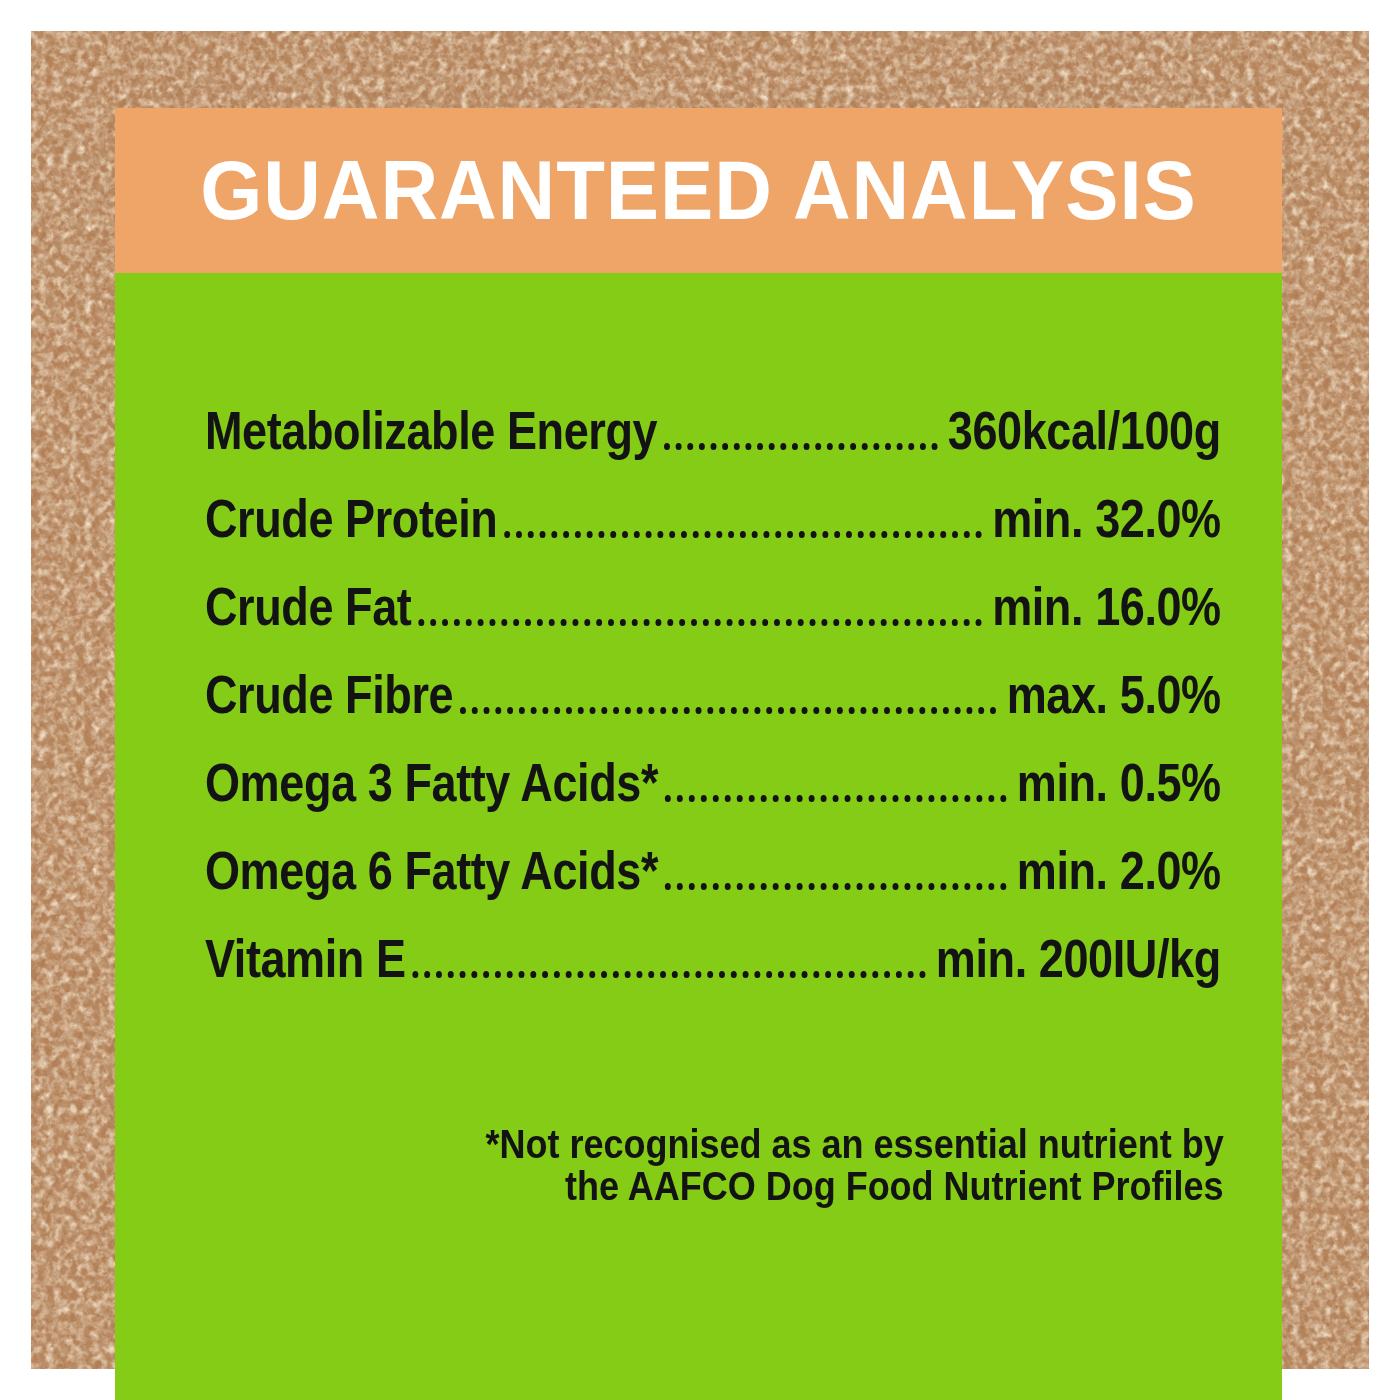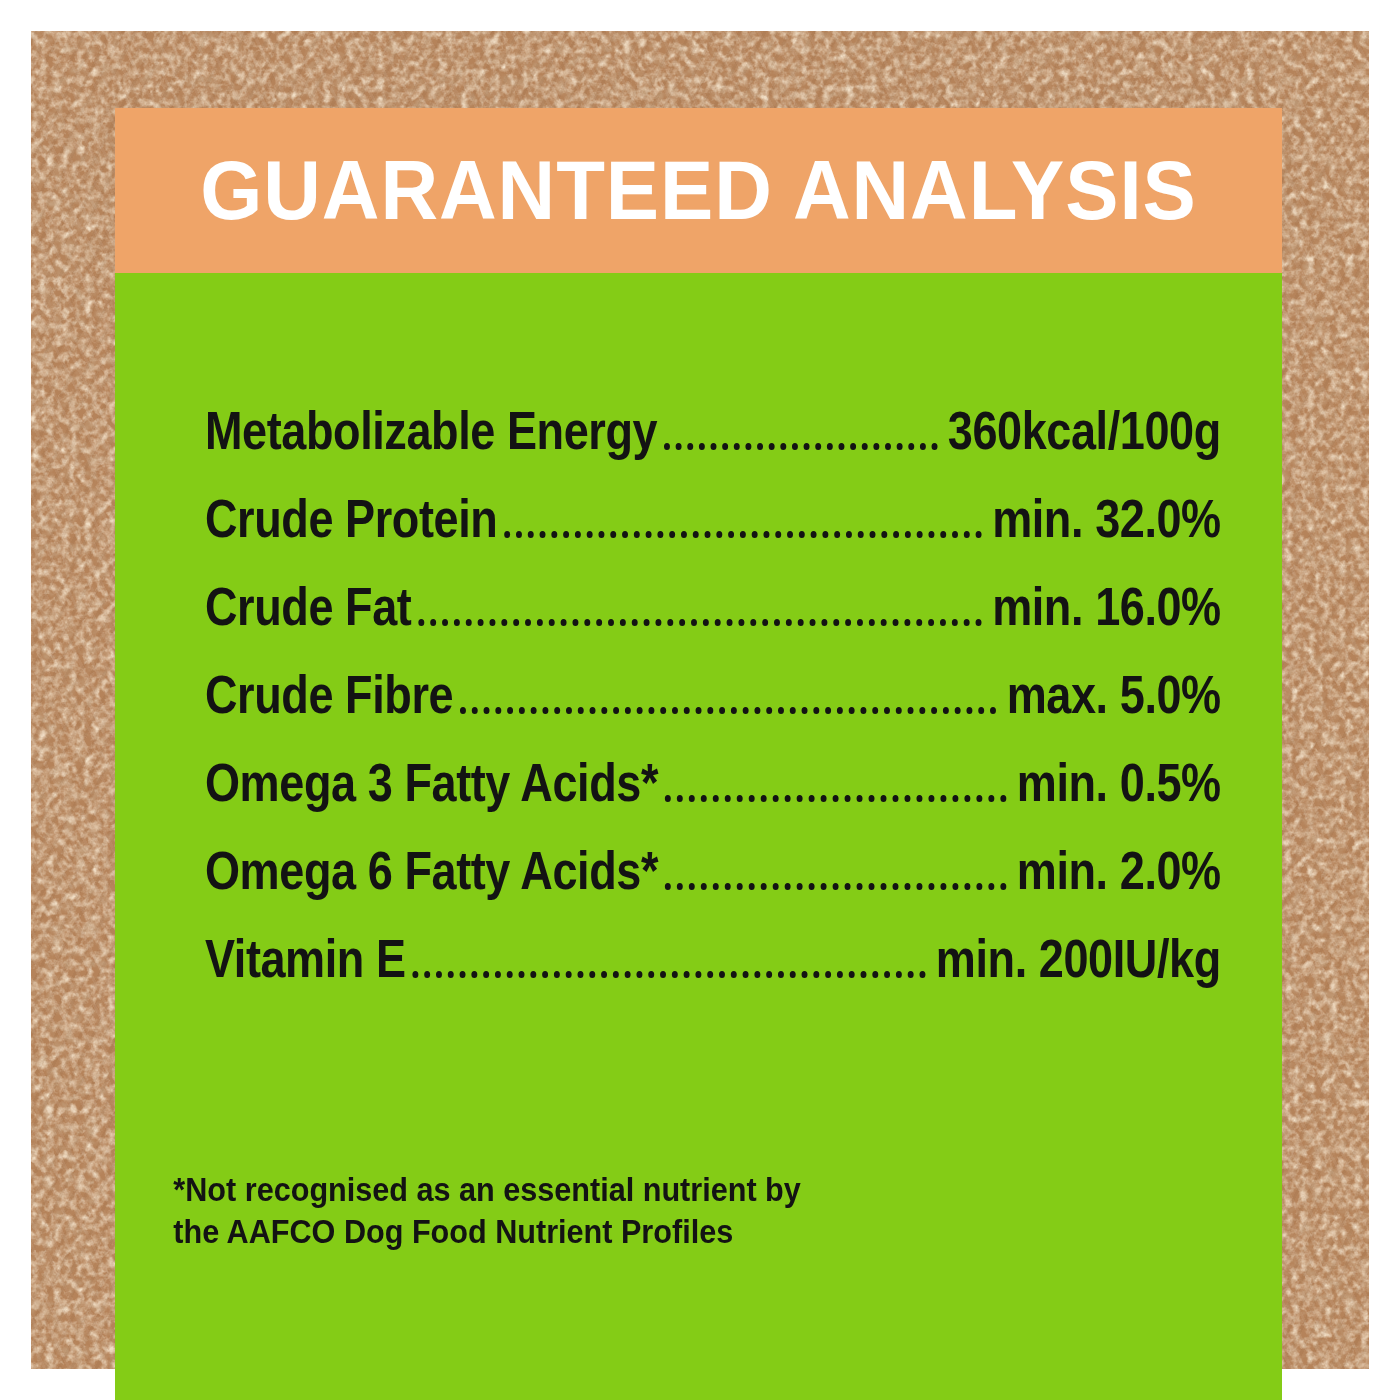--- a/index.html
+++ b/index.html
@@ -101,23 +101,23 @@
     flex: 1 1 auto;
     min-width: 30px;
     border-bottom: 7px dotted #131313;
     margin: 0 12px 7px 8px;
   }
   
   .footnote {
     position: absolute;
     left: 0;
     right: 0;
-    top: 1060px;
-    text-align: left;
-    font-size: 34px;
+    top: 1015px;
+    text-align: right;
+    font-size: 40px;
     font-weight: bold;
     color: #131313;
     line-height: 42px;
   }
   .footnote .fline {
     transform: scaleX(0.9);
     transform-origin: center center;
     white-space: nowrap;
   }
 </style>

